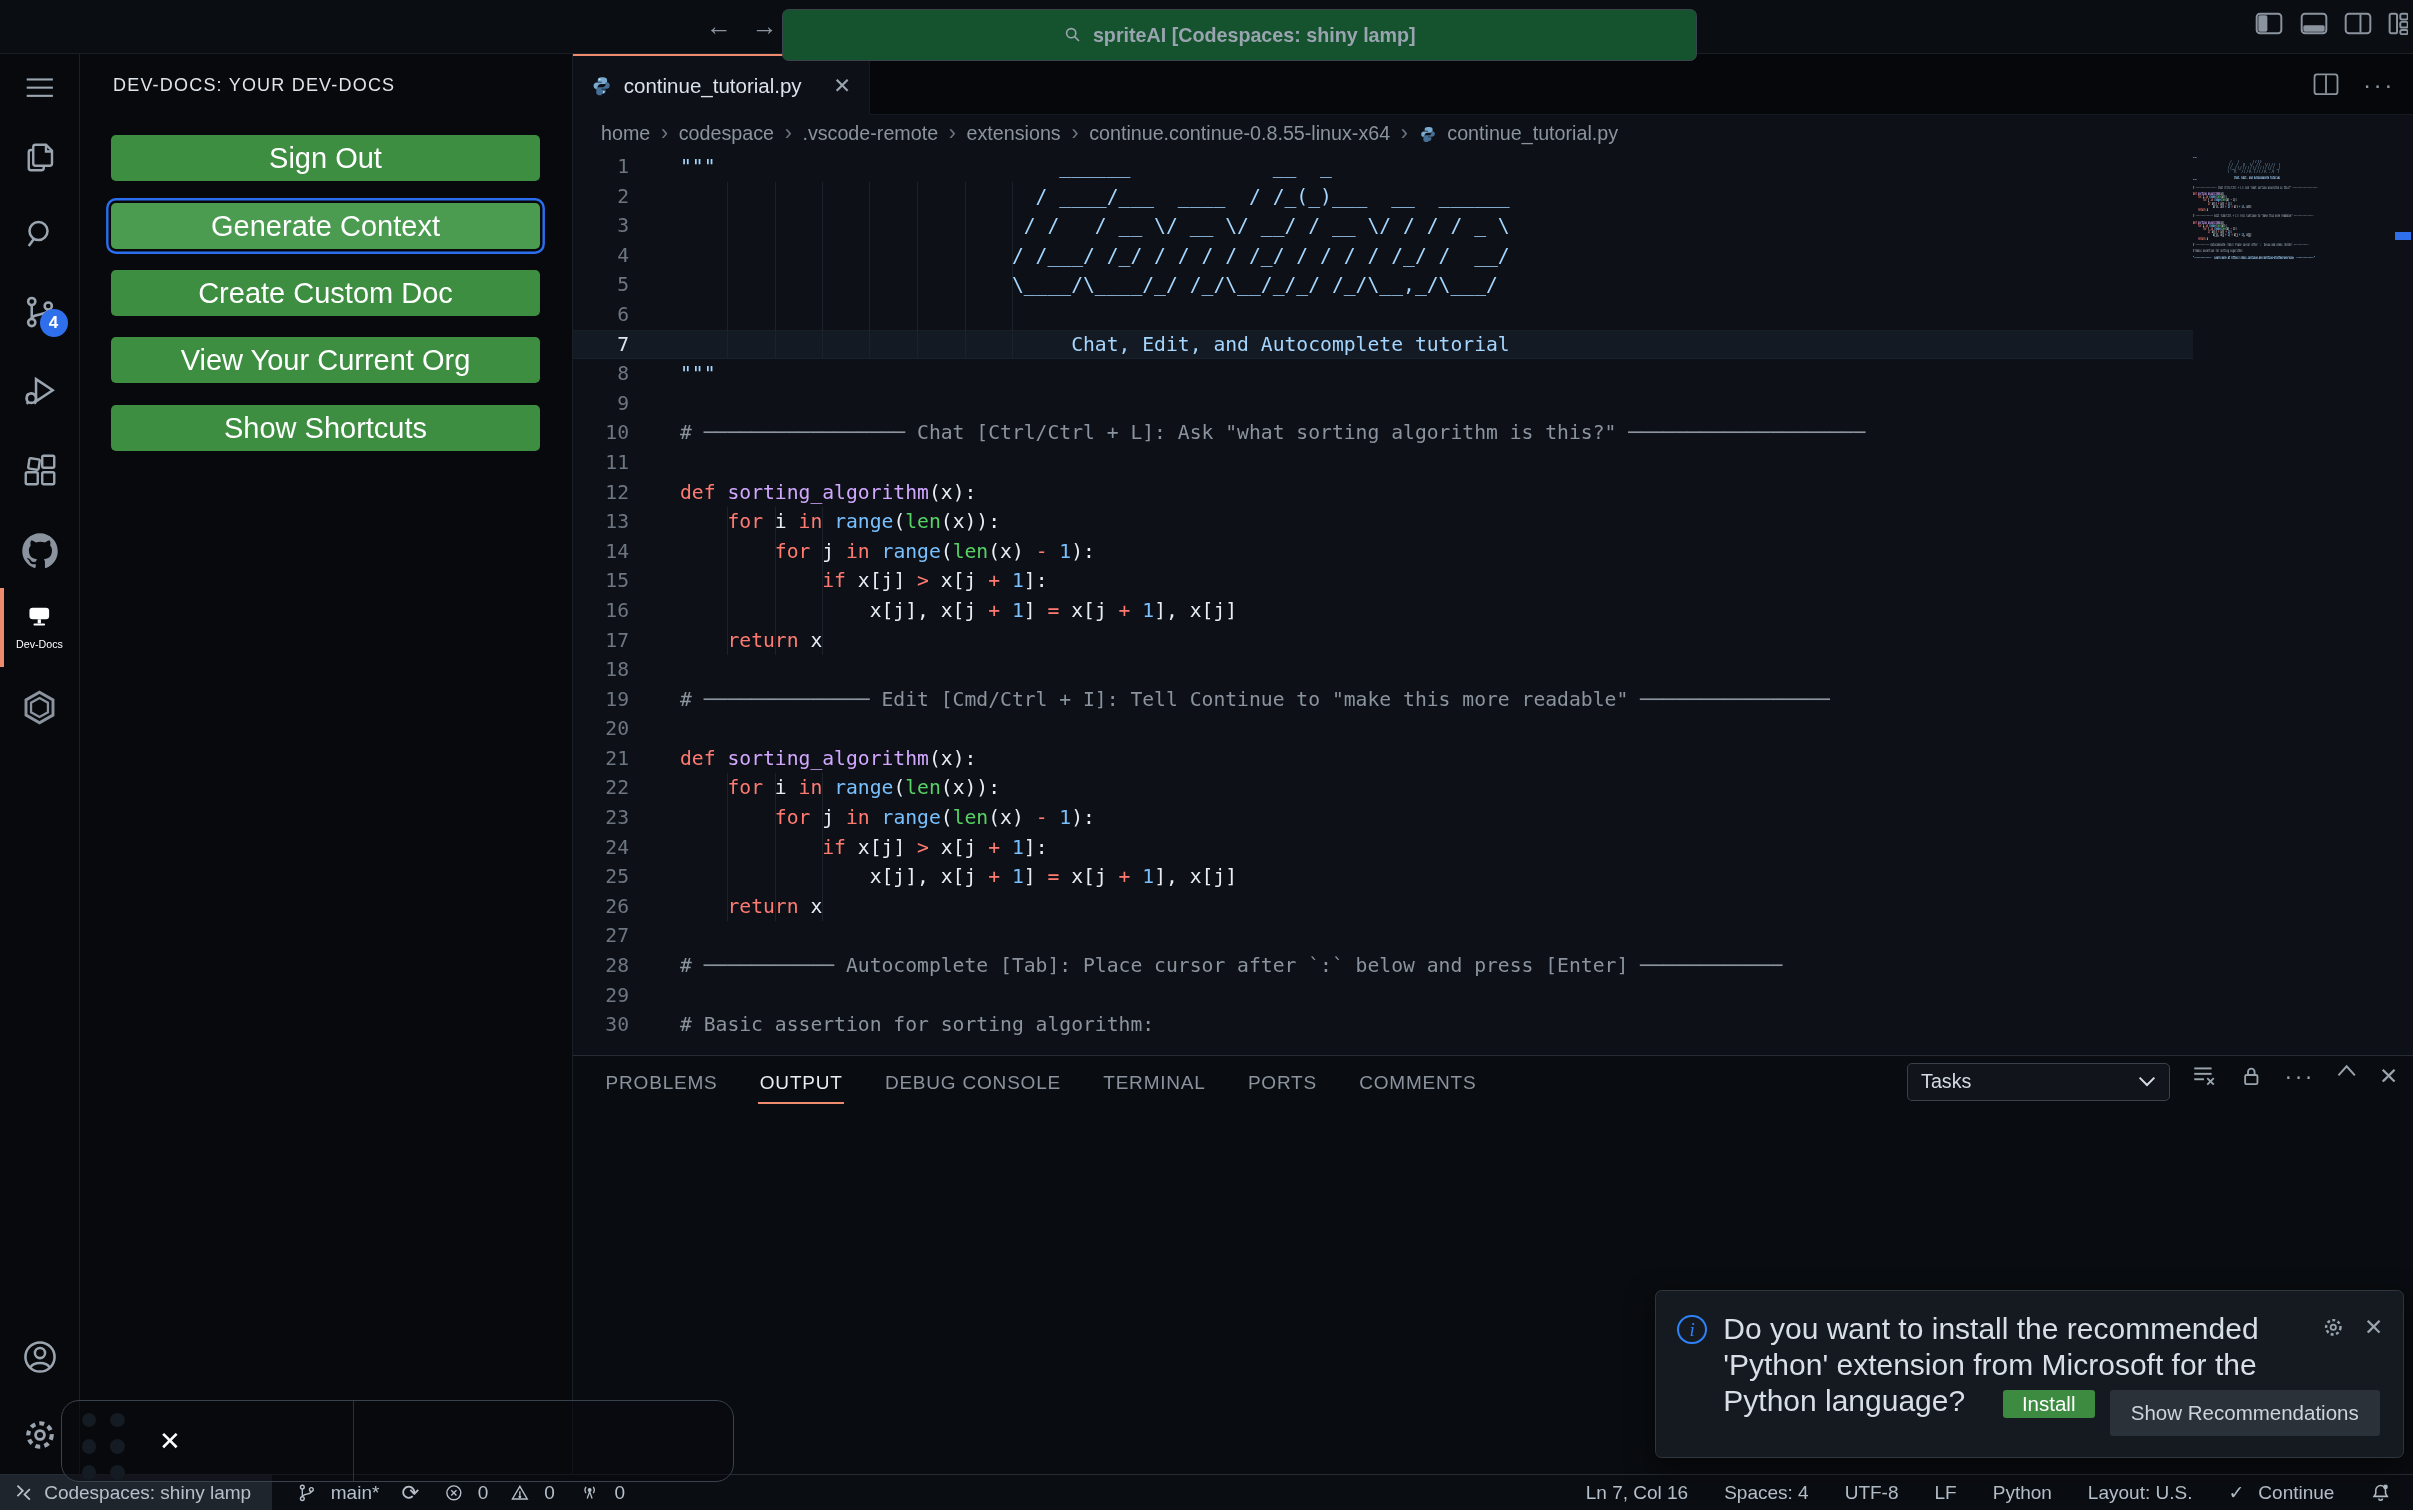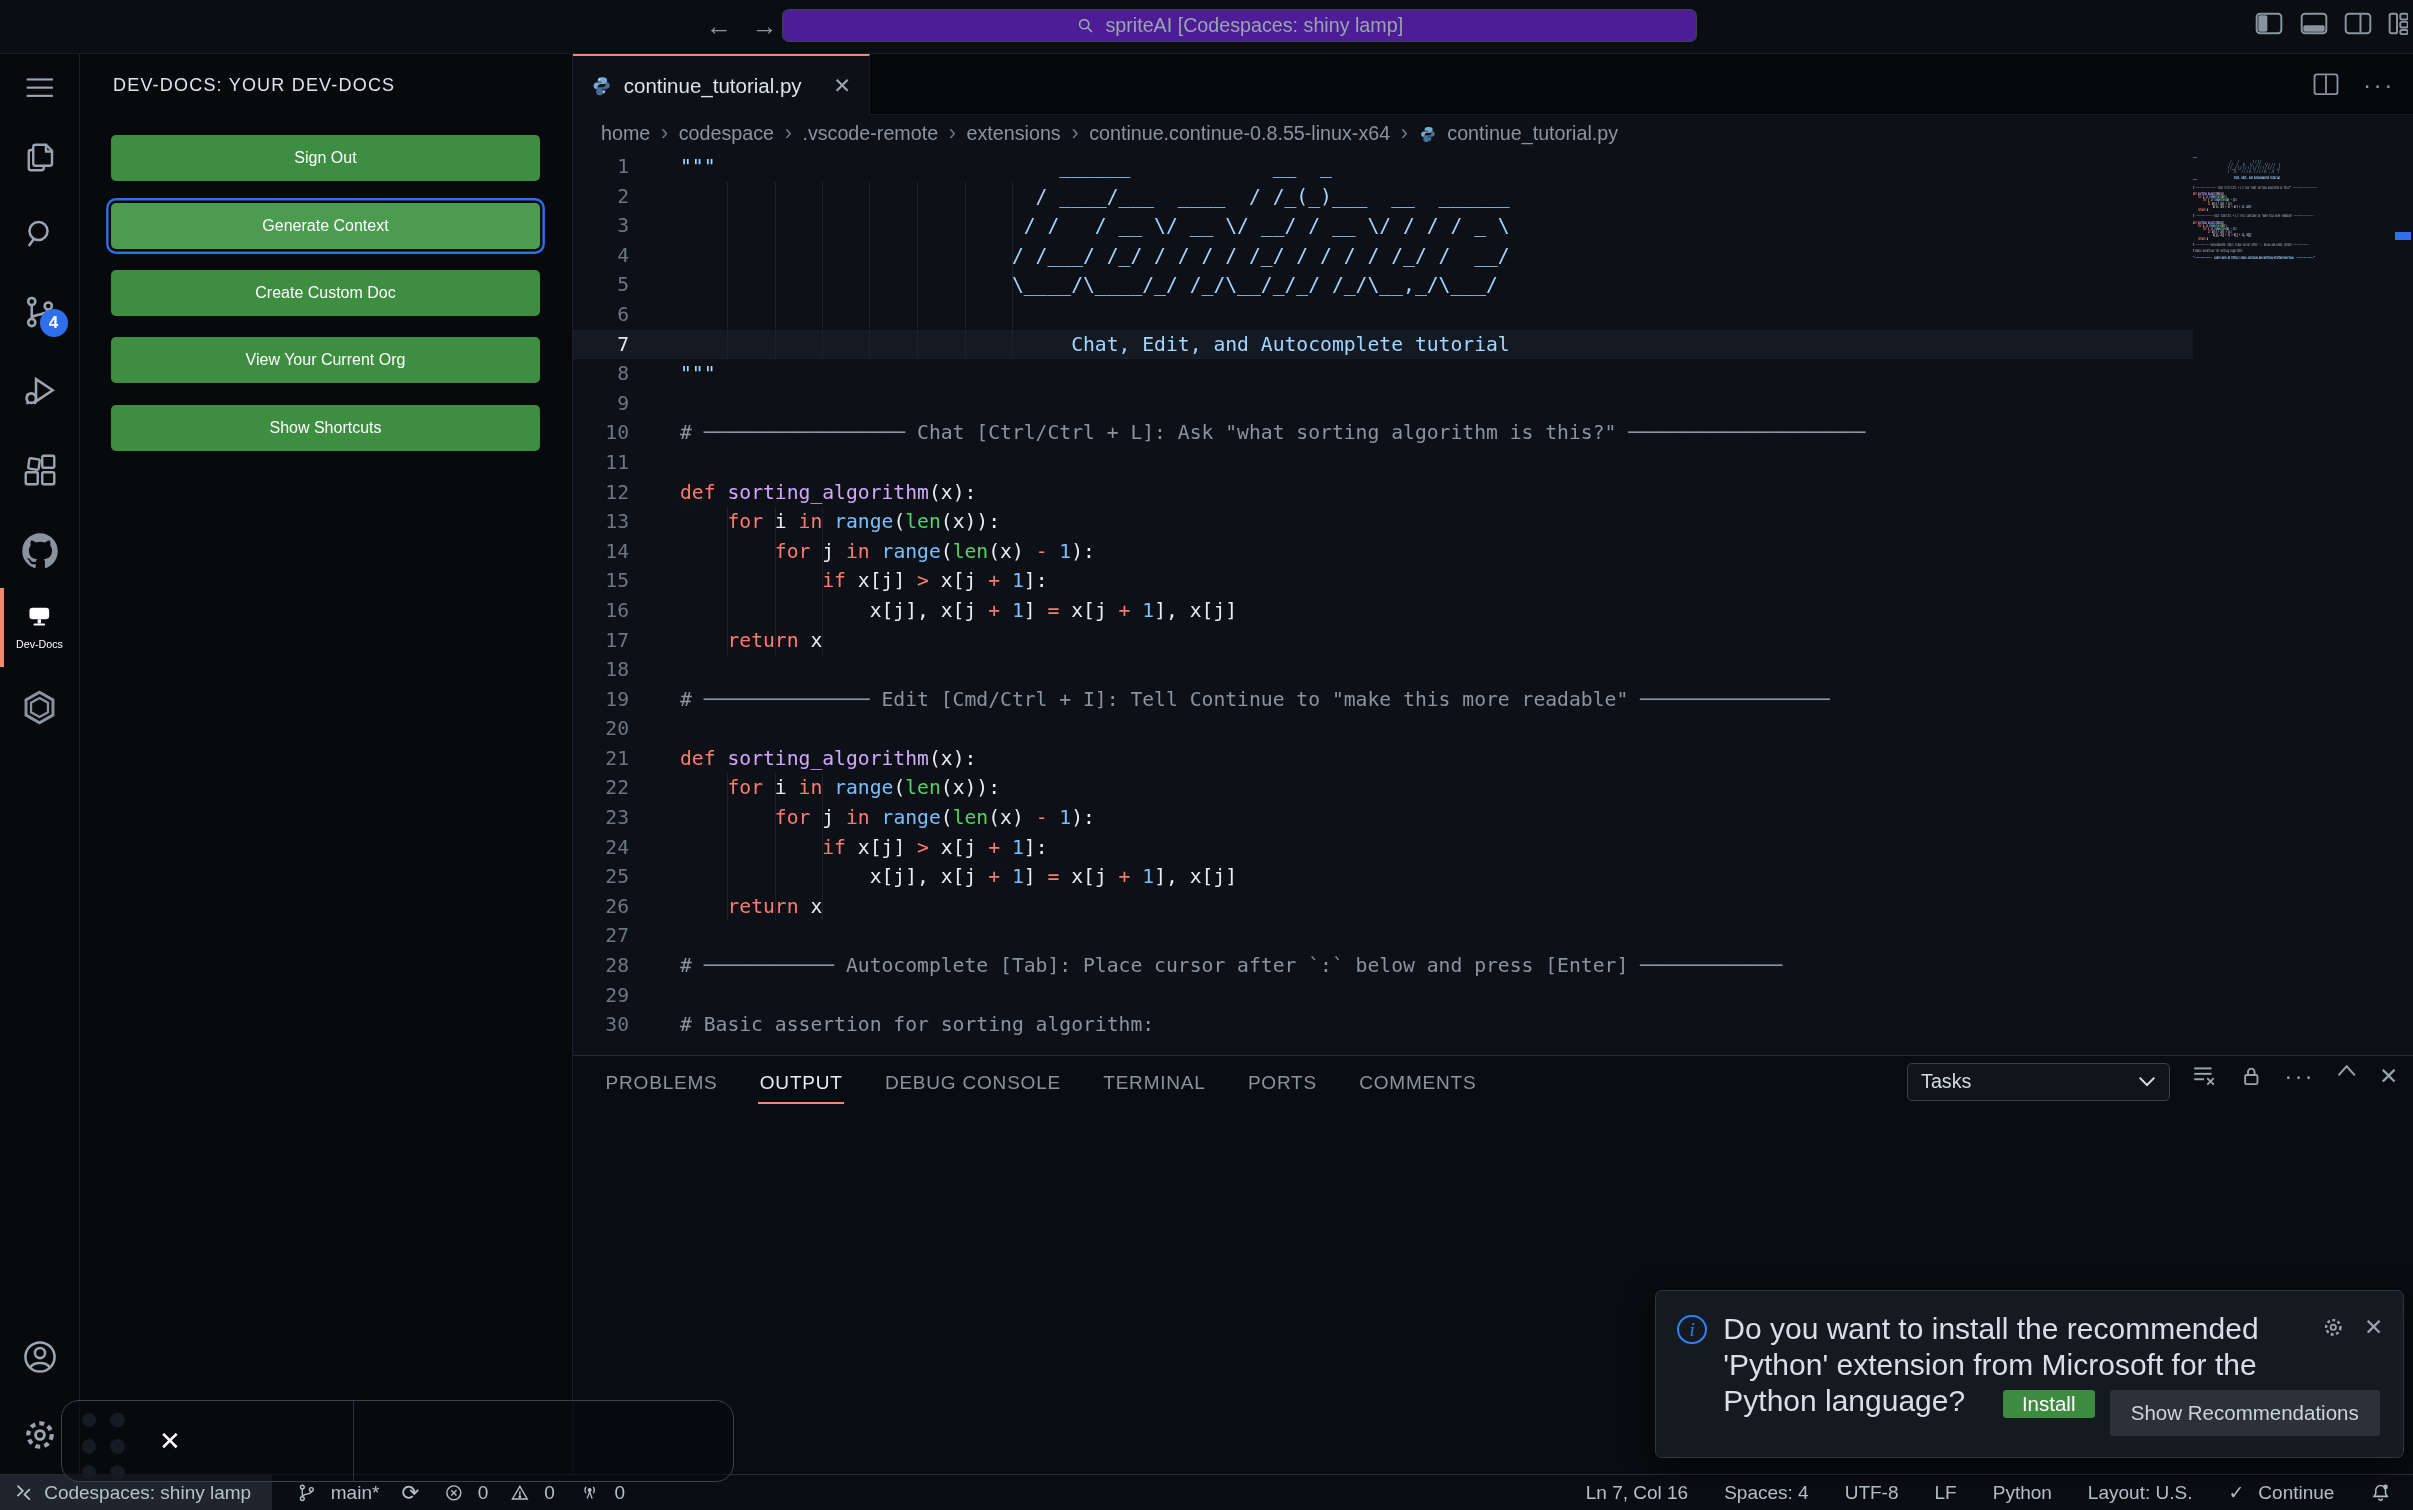--- a/index.html
+++ b/index.html
@@ -5,44 +5,44 @@
   * { box-sizing: border-box; margin: 0; padding: 0; }
   html,body { width:2413px; height:1510px; background:#07090d; overflow:hidden;
               font-family:"Liberation Sans", sans-serif; color:#e6edf3; }
   svg { display:block; }
 
   
   .titlebar { position:absolute; inset:0 0 auto 0; height:54px; background:#0a0d12;
               border-bottom:0.8px solid #1a1f26; z-index:3; }
   .nav-arrows { position:absolute; left:706px; top:9.9px; display:flex; gap:19.7px;
                 color:#8b949e; font-size:26px; line-height:33px; }
-  .searchbox { position:absolute; left:782px; top:9px; width:915px; height:33px;
-               background:#4c1d95; border:0.8px solid #3a424c; border-radius:6.6px;
+  .searchbox { position:absolute; left:782px; top:9px; width:915px; height:52px;
+               background:#14532d; border:0.8px solid #3a424c; border-radius:6.6px;
                display:flex; align-items:center; justify-content:center; gap:9.9px;
-               color:#9aa4b0; font-size:19.7px; }
+               color:#9aa4b0; font-size:19.7px;font-weight:bold; }
   .win-controls { position:absolute; right:4.9px; top:12.3px; display:flex; gap:16.4px; align-items:center; }
 
   
   .activitybar { position:absolute; left:0; top:54px; bottom:36px; width:80px;
                  background:#07090d; border-right:0.8px solid #1a2028; z-index:2; }
   .ab-item { position:absolute; left:0; width:79px; height:71px; display:flex;
              flex-direction:column; align-items:center; justify-content:center; color:#9ba5b0; }
   .ab-indicator { position:absolute; left:0; top:534px; width:4.1px; height:79px; background:#ee8a6d; }
   .scm-badge { position:absolute; right:11.5px; bottom:9.9px; width:28px; height:28px; border-radius:50%;
                background:#2f6feb; color:#fff; font-size:17px; font-weight:bold;
                display:flex; align-items:center; justify-content:center; }
   .devdocs-label { font-size:10.7px; color:#ffffff; margin-top:11px; }
 
   
   .sidebar { position:absolute; left:80px; top:54px; bottom:36px; width:493px;
              background:#07090d; border-right:0.8px solid #1a2028; }
   .sidebar-title { position:absolute; top:21.3px; left:33px; font-size:18px;
                    letter-spacing:1.2px; color:#dfe5eb; }
   .sb-btn { position:absolute; left:31px; width:429px; height:46px; border-radius:4.9px;
-            background:#3e8e42; color:#ffffff; font-size:16px;
+            background:#3e8e42; color:#ffffff; font-size:29px;
             display:flex; align-items:center; justify-content:center; cursor:pointer; }
   .sb-btn.focused { background:#4b9b50;
                     box-shadow:0 0 0 2.5px #07090d, 0 0 0 4.9px #2b6ff0; }
 
   
   .editor-region { position:absolute; left:573px; top:54px; right:0; bottom:36px; background:#0d1117; }
   .tabstrip { position:relative; height:61px; background:#05070a; border-bottom:0.8px solid #151b22; }
   .tab { position:absolute; left:0; top:0; width:297px; height:61px; background:#0d1117;
          border-top:2.5px solid #ee8a6d; border-right:0.8px solid #151b22;
          display:flex; align-items:center; gap:11.5px; padding:0 18px;

